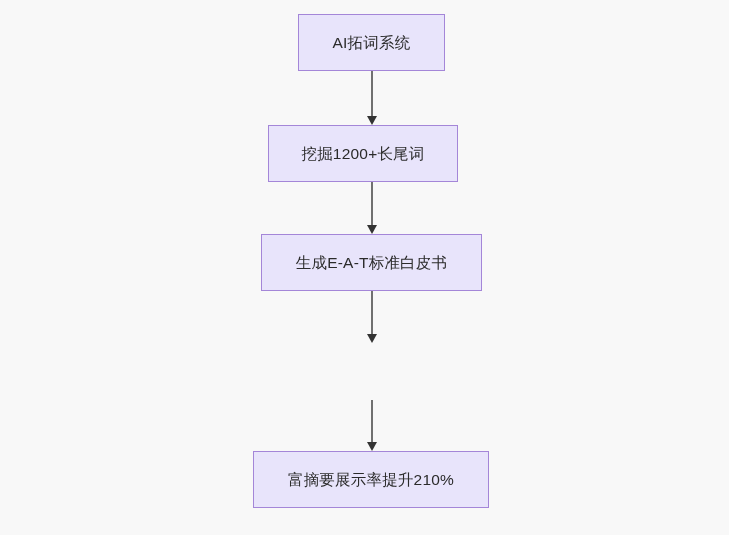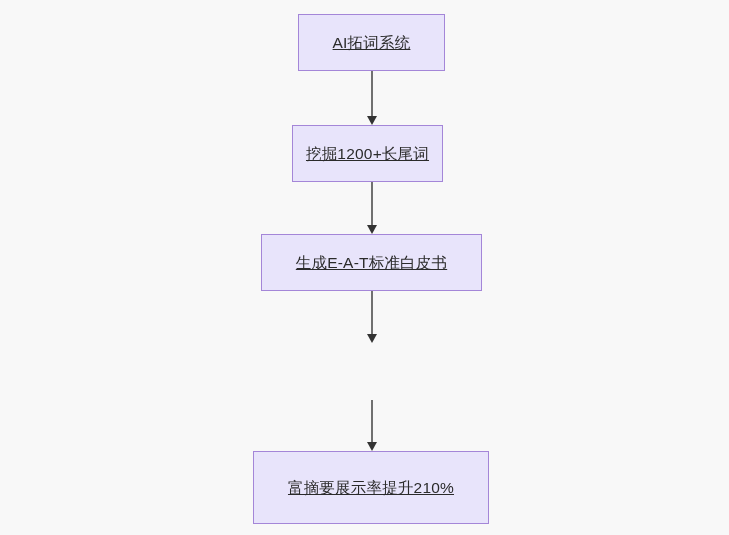--- a/index.html
+++ b/index.html
@@ -28,21 +28,20 @@
     align-items: center;
     justify-content: center;
     color: #2b2b2b;
     font-size: 15.5px;
     letter-spacing: 0.2px;
     line-height: 1;
     white-space: nowrap;
   }
   .node-label {
     display: block;
-    text-decoration: underline;
   }
   .edge {
     position: absolute;
     pointer-events: none;
   }
   .edge-line {
     position: absolute;
     width: 2px;
     background: #707070;
     left: 0;
@@ -80,26 +79,26 @@
 
   <div class="edge" style="left:371px; top:400px; height:51px;">
     <div class="edge-line" style="height:42px;"></div>
     <div class="edge-arrow" style="top:42px;"></div>
   </div>
 
   <div class="node" style="left:298px; top:14px; width:147px; height:57px;">
     <span class="node-label">AI拓词系统</span>
   </div>
 
-  <div class="node" style="left:292px; top:125px; width:151px; height:57px;">
+  <div class="node" style="left:268px; top:125px; width:190px; height:57px;">
     <span class="node-label">挖掘1200+长尾词</span>
   </div>
 
   <div class="node" style="left:261px; top:234px; width:221px; height:57px;">
     <span class="node-label">生成E-A-T标准白皮书</span>
   </div>
 
 
-  <div class="node" style="left:253px; top:451px; width:236px; height:73px;">
+  <div class="node" style="left:253px; top:451px; width:236px; height:57px;">
     <span class="node-label">富摘要展示率提升210%</span>
   </div>
 
 </div>
 
 </body></html>

